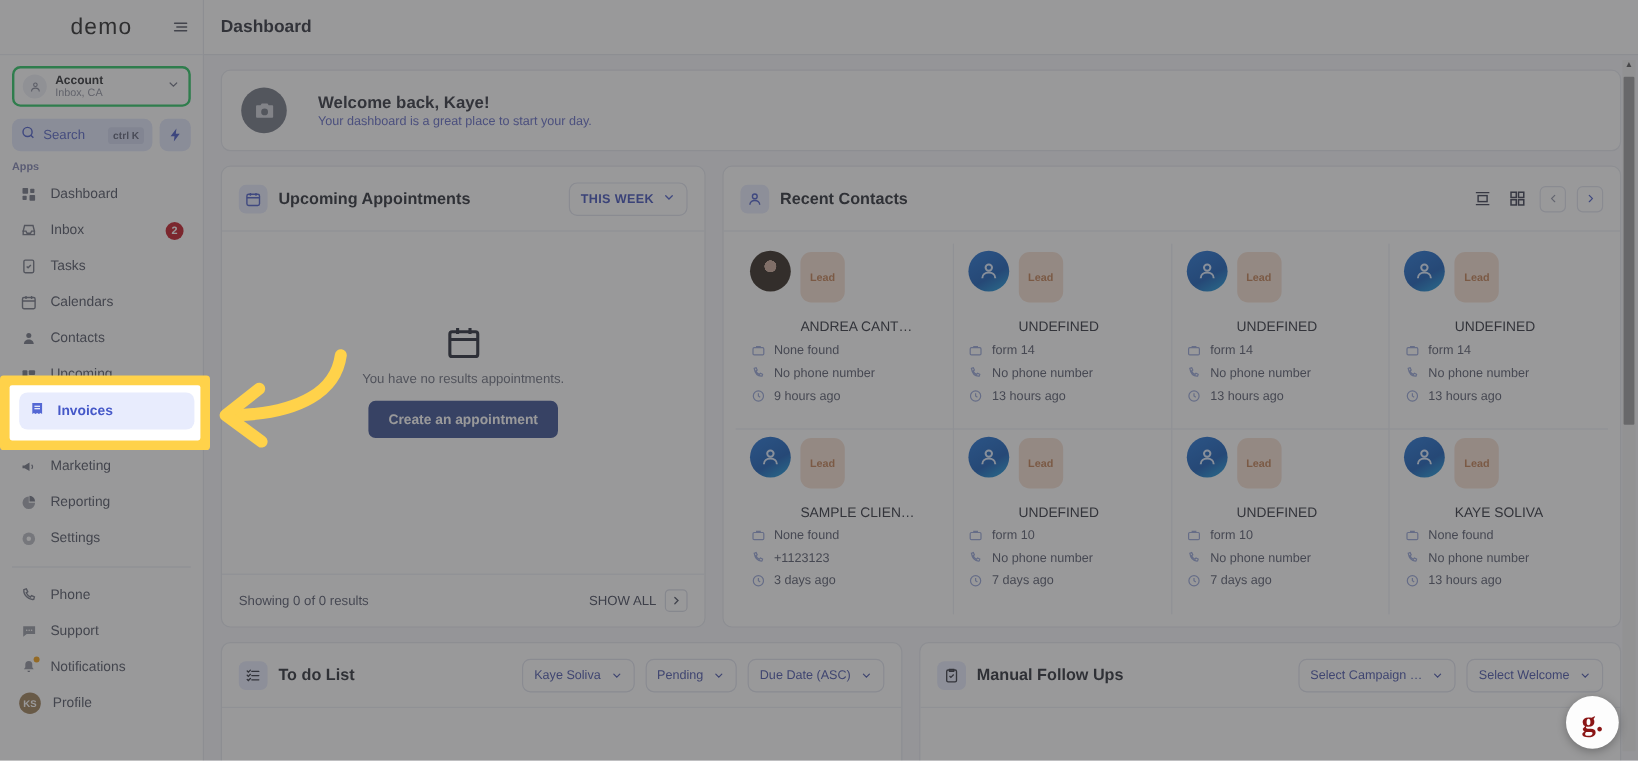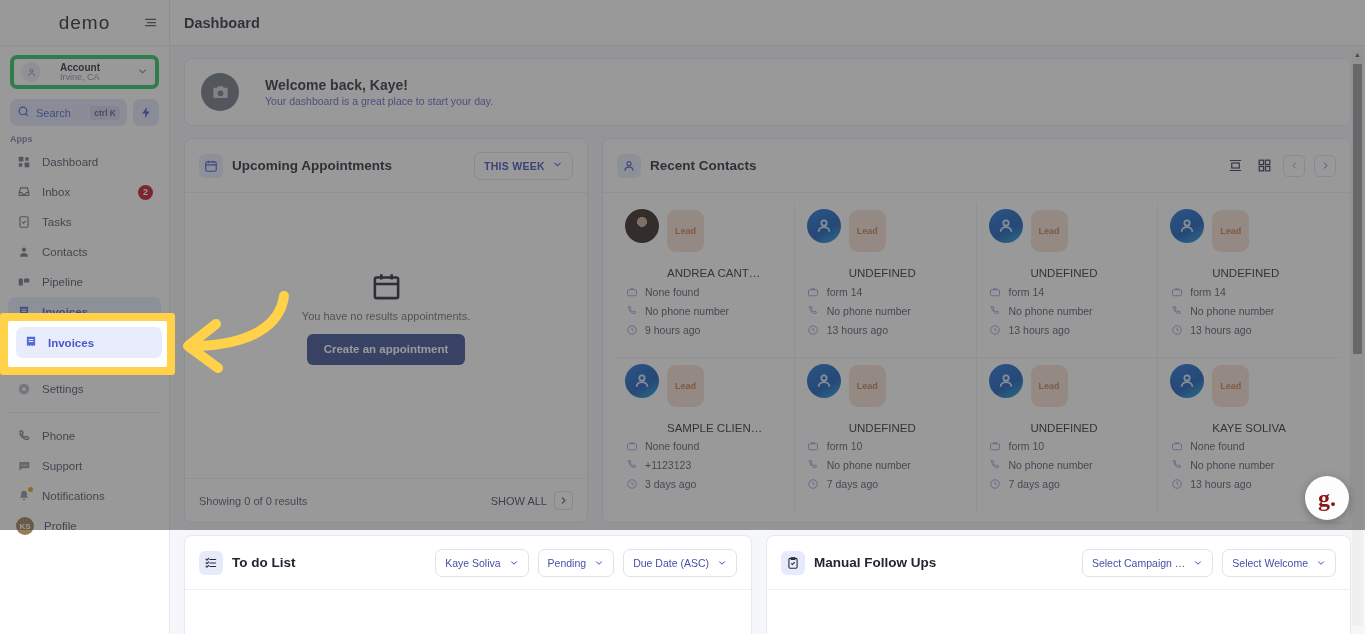--- a/index.html
+++ b/index.html
@@ -2,21 +2,21 @@
 <html><head>
 <meta charset="utf-8">
 <style>
   * { box-sizing: border-box; margin: 0; padding: 0; }
   html, body {
     width: 1365px; height: 634px;
     overflow: hidden;
     font-family: "Liberation Sans", sans-serif;
     background: #ffffff;
   }
-  #root { position: relative; width: 1365px; height: 530px; display: flex; background:#fff; }
+  #root { position: relative; width: 1365px; height: 634px; display: flex; background:#fff; }
 
   
   #dim {
     position: absolute; inset: 0; z-index: 50;
     background: rgba(60,60,62,0.52);
     pointer-events: none;
   }
 
   
   .sidebar {
@@ -25,22 +25,22 @@
     border-right: 1px solid #e6e8ef;
     display: flex; flex-direction: column;
     position: relative;
   }
   .sb-top { height: 46px; display:flex; align-items:center; justify-content:center; position:relative; border-bottom:1px solid #eceef4; }
   .logo { font-size: 19px; letter-spacing: 1px; color:#222; font-family:"Liberation Sans", sans-serif; font-weight:400; }
   .collapse-btn { position:absolute; right:8px; top:11px; width:22px; height:22px; display:flex; align-items:center; justify-content:center; cursor:pointer; }
 
   .account-box {
     margin: 9px 10px 0 10px; height: 34px;
-    border: 4px solid #22c55e; border-radius: 7px;
-    display: flex; align-items: center; padding: 0 7px; gap: 19px; cursor: pointer; justify-content: flex-end;
+    border: 2px solid #22c55e; border-radius: 7px;
+    display: flex; align-items: center; padding: 0 7px; gap: 7px; cursor: pointer; justify-content: flex-end;
   }
   .acct-ava { width:20px; height:20px; border-radius:50%; background:#eceef5; display:flex; align-items:center; justify-content:center; flex:0 0 20px; }
   .acct-txt { flex:1; min-width:0; line-height:1.1; }
   .acct-name { font-size:10px; font-weight:700; color:#27282d; }
   .acct-sub { font-size:9px; color:#8b8e9c; }
 
   .search-row { margin: 10px 10px 0 10px; display:flex; gap:6px; align-items:center; }
   .search-box {
     flex:1; height:27px; background:#dfe5fb; border-radius:7px;
     display:flex; align-items:center; padding:0 7px; gap:6px; cursor:pointer;
@@ -182,21 +182,21 @@
 
     <div class="account-box">
       <span class="acct-ava">
         <svg width="11" height="11" viewBox="0 0 24 24" fill="none" stroke="#7d8192" stroke-width="2">
             <circle cx="12" cy="8" r="3.2"></circle>
             <path d="M5 20c0-3.6 3.2-6 7-6s7 2.4 7 6"></path>
           </svg>
       </span>
       <span class="acct-txt">
         <span class="acct-name" style="display:block">Account</span>
-        <span class="acct-sub" style="display:block">Irvine, CA</span>
+        <span class="acct-sub" style="display:block">Inbox, CA</span>
       </span>
       <span>
         <svg width="11" height="11" viewBox="0 0 24 24" fill="none" stroke="#6d7183" stroke-width="2.2" stroke-linecap="round">
             <path d="M6 9l6 6 6-6"></path>
           </svg>
       </span>
     </div>
 
     <div class="search-row">
       <div class="search-box">
@@ -244,49 +244,67 @@
         <span class="ico">
           <svg width="14" height="14" viewBox="0 0 24 24" fill="none" stroke="#6f7383" stroke-width="2">
               <rect x="5" y="3" width="14" height="18" rx="2"></rect>
               <path d="M9 12l2 2 4-4"></path>
             </svg>
         </span>
         <span>Tasks</span>
       </div>
       <div class="nav-item">
         <span class="ico">
+          <svg width="14" height="14" viewBox="0 0 24 24" fill="none" stroke="#6f7383" stroke-width="2">
+              <rect x="3" y="5" width="18" height="16" rx="2"></rect>
+              <path d="M3 10h18M8 3v4M16 3v4"></path>
+            </svg>
+        </span>
+        <span>Calendars</span>
+      </div>
+      <div class="nav-item">
+        <span class="ico">
           <svg width="14" height="14" viewBox="0 0 24 24" fill="#6f7383">
               <circle cx="12" cy="8" r="3.6"></circle>
               <path d="M5 20c0-3.9 3.1-6.4 7-6.4s7 2.5 7 6.4z"></path>
             </svg>
         </span>
         <span>Contacts</span>
       </div>
       <div class="nav-item">
         <span class="ico">
           <svg width="14" height="14" viewBox="0 0 24 24" fill="#6f7383">
               <rect x="3" y="6" width="7" height="12" rx="1.5"></rect>
               <rect x="12" y="6" width="9" height="7" rx="1.5"></rect>
             </svg>
         </span>
-        <span>Pipeline</span>
+        <span>Upcoming</span>
       </div>
       <div class="nav-item active">
         <span class="ico">
           <svg width="14" height="14" viewBox="0 0 24 24" fill="#5468d4">
               <path d="M5 3h14v16l-2.3-1.6L14.4 19 12 17.4 9.6 19l-2.3-1.6L5 19z"></path>
               <rect x="8" y="7" width="8" height="1.6" fill="#fff"></rect>
               <rect x="8" y="10.5" width="8" height="1.6" fill="#fff"></rect>
             </svg>
         </span>
         <span>Invoices</span>
       </div>
 
       <div class="nav-divider"></div>
 
+      <div class="nav-item">
+        <span class="ico">
+          <svg width="14" height="14" viewBox="0 0 24 24" fill="#6f7383">
+              <path d="M3 10v4h3l7 4V6l-7 4z"></path>
+              <path d="M16 9a4 4 0 010 6" stroke="#6f7383" stroke-width="1.8" fill="none"></path>
+            </svg>
+        </span>
+        <span>Marketing</span>
+      </div>
       <div class="nav-item">
         <span class="ico">
           <svg width="14" height="14" viewBox="0 0 24 24" fill="#6f7383">
               <path d="M12 3a9 9 0 109 9h-9z" opacity=".65"></path>
               <path d="M13 2v8h8a9 9 0 00-8-8z"></path>
             </svg>
         </span>
         <span>Reporting</span>
       </div>
       <div class="nav-item">

